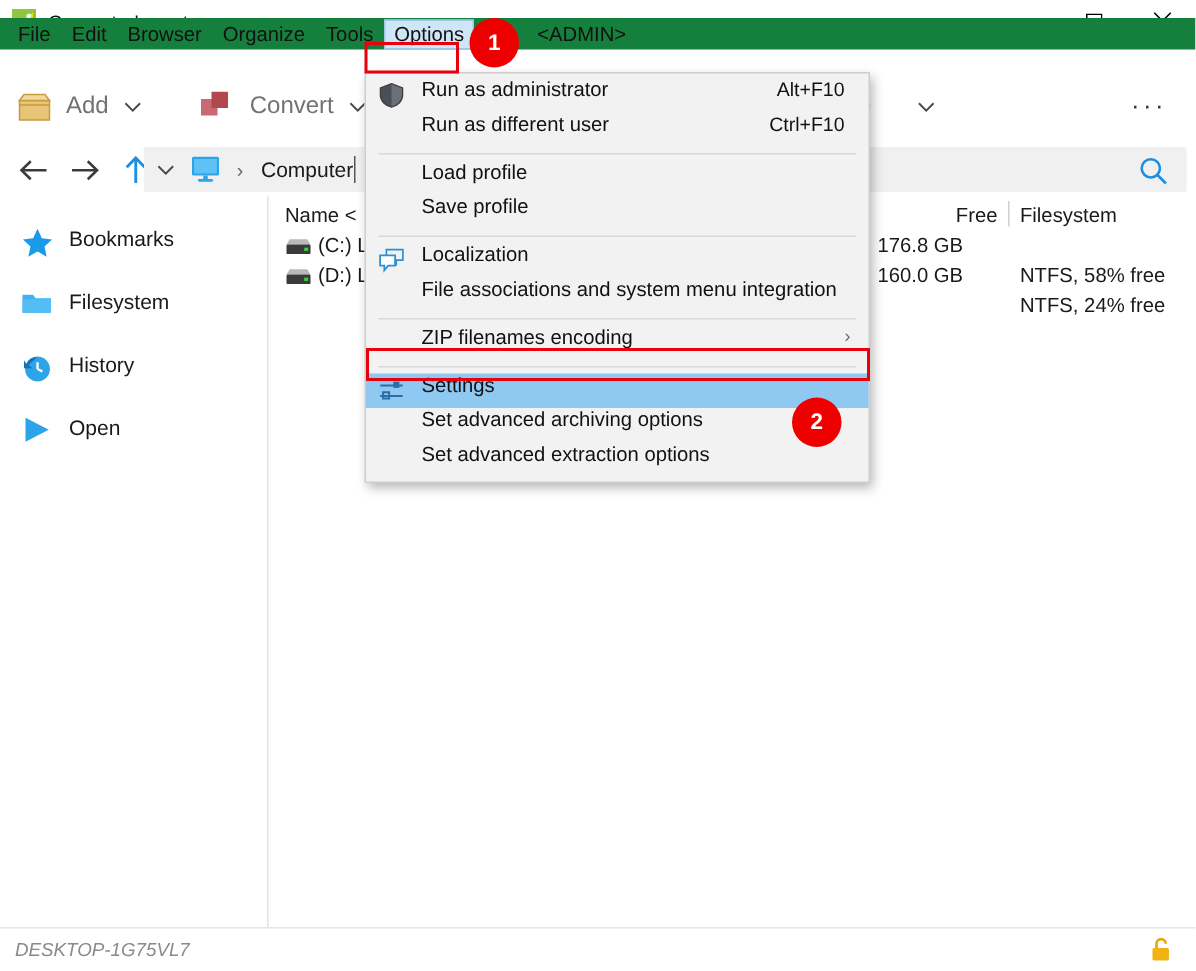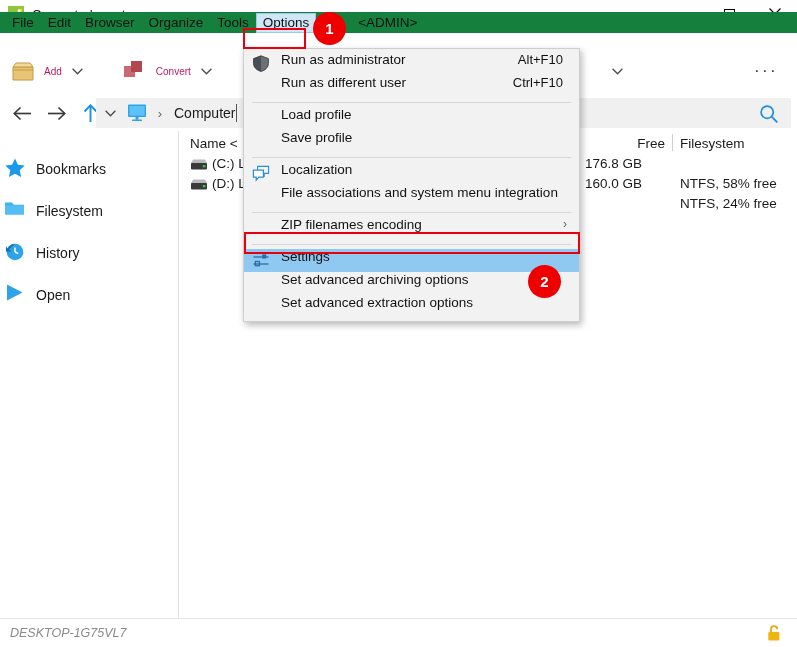--- a/index.html
+++ b/index.html
@@ -64,21 +64,21 @@
 
   
   .toolbar {
     position: absolute; left: 0; top: 49px; width: 797px; height: 44px;
     background: #ffffff;
     display: flex; align-items: center;
   }
   .tb-item {
     display: flex; align-items: center; height: 40px; padding: 0 4px;
   }
-  .tb-label { font-size: 10px; color: #be185d; margin-left: 10px; }
+  .tb-label { font-size: 16px; color: #737373; margin-left: 10px; }
   .chev {
     width: 24px; height: 40px;
     display: flex; align-items: center; justify-content: center;
   }
   .chev svg { display:block; }
   .ellipsis {
     position: absolute; right: 16px; top: 49px; height: 44px;
     display: flex; align-items: center; justify-content: center;
     width: 30px;
     letter-spacing: 2.3px; font-size: 17px; color: #333;
@@ -117,22 +117,22 @@
     width: 20px; height: 20px;
   }
 
   
   .sidebar {
     position: absolute; left: 0; top: 131px; width: 179px; height: 487px;
     background: #ffffff;
     border-right: 1px solid #e2e2e2;
   }
   .side-item {
-    display: flex; align-items: flex-end; height: 26px;
-    padding-left: 4px; margin-top: 16px;
+    display: flex; align-items: flex-start; height: 26px;
+    padding-left: 14px; margin-top: 16px;
   }
   .side-item:first-child { margin-top: 20px; }
   .side-ico { width: 22px; height: 20px; position: relative; flex: none; }
   .side-label { font-size: 14px; color: #1a1a1a; margin-left: 10px; }
 
   
   .filelist {
     position: absolute; left: 180px; top: 131px; width: 617px; height: 487px;
     background: #ffffff;
   }

